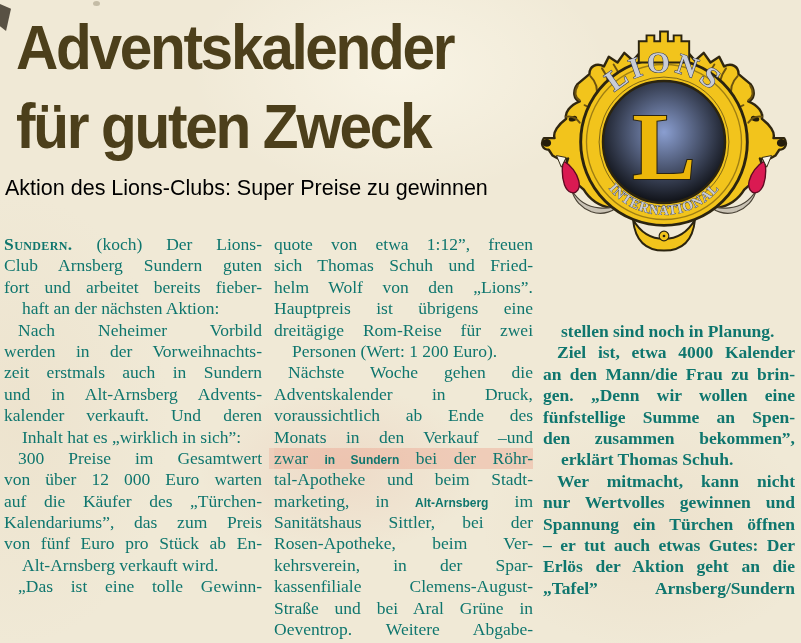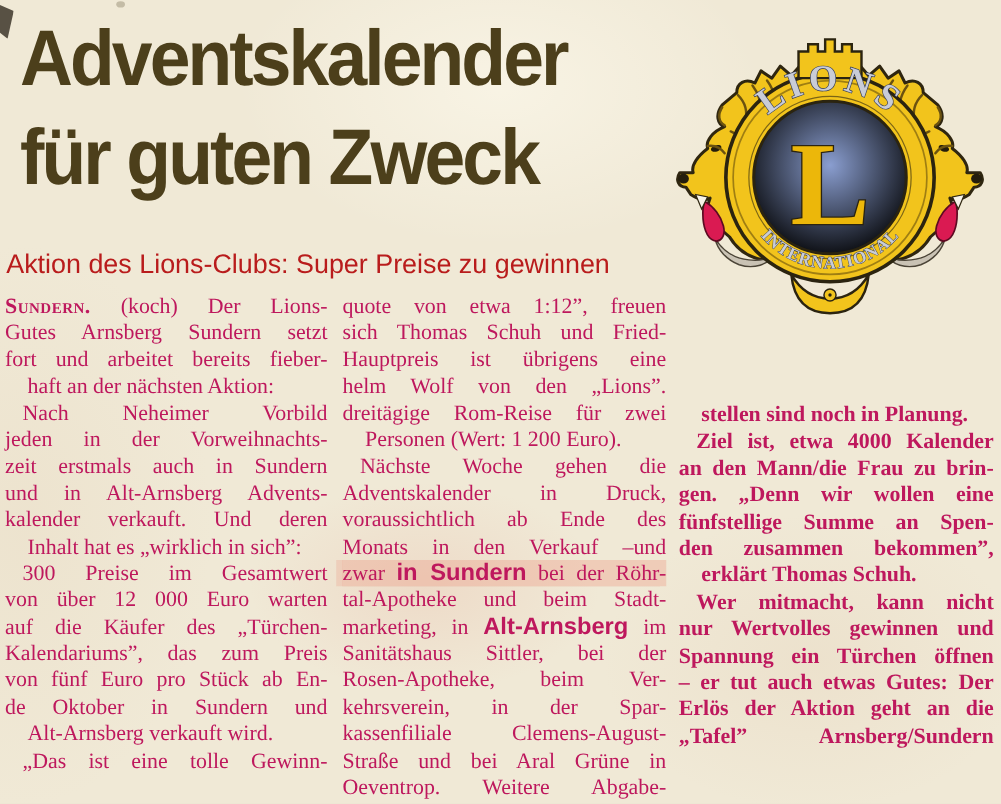--- a/index.html
+++ b/index.html
@@ -13,32 +13,32 @@
       radial-gradient(240px 170px at 650px 530px, rgba(214,178,146,.14), transparent 70%),
       radial-gradient(200px 300px at 20px 420px, rgba(222,200,170,.18), transparent 75%);}
   .corner-mark{position:absolute;left:0;top:4px;width:11px;height:27px;background:#3d362a;
     clip-path:polygon(0 0,100% 18%,55% 100%,0 82%);opacity:.85;}
   .speck{position:absolute;left:93px;top:1px;width:7px;height:5px;background:#b9b09a;border-radius:50%;opacity:.8;}
 
   .headline{position:absolute;left:16px;top:8px;margin:0;
     font-family:"Liberation Sans",sans-serif;font-weight:700;font-size:63px;line-height:79px;
     letter-spacing:-2.5px;color:#4c3f1b;transform:scaleX(.93);transform-origin:0 0;white-space:nowrap;}
   .headline span{display:block;}
-  .subhead{position:absolute;left:5px;top:199px;font-family:"Liberation Sans",sans-serif;
-    font-size:21.5px;color:#b91c1c;white-space:nowrap;}
+  .subhead{position:absolute;left:5px;top:176px;font-family:"Liberation Sans",sans-serif;
+    font-size:21.5px;color:#000000;white-space:nowrap;}
 
-  .col{position:absolute;font-size:17.5px;line-height:21.4px;color:#be185d;}
+  .col{position:absolute;font-size:17.5px;line-height:21.4px;color:#0f766e;}
   .col1{left:4px;top:234px;width:258px;}
   .col2{left:274px;top:234px;width:259px;}
   .col3{left:543px;top:321px;width:252px;font-weight:bold;}
   .line{height:21.4px;text-align:justify;text-align-last:justify;}
   .line.end{text-align-last:left;margin-left:18px;}
   .line.indent{text-indent:14px;}
   .line.hl{background:rgba(236,158,138,.38);box-shadow:-5px 0 0 rgba(236,158,138,.30);}
-  .seg-bold{font-family:"Liberation Sans",sans-serif;font-weight:700;font-size:19px;}
+  .seg-bold{font-family:"Liberation Sans",sans-serif;font-weight:700;font-size:12px;}
   .seg-lead{font-weight:700;font-variant:small-caps;letter-spacing:.4px;}
 
   .logo{position:absolute;left:540px;top:16px;width:248px;height:252px;}
   .logo svg{width:100%;height:100%;}
 </style>
 </head>
 <body>
 
 <div class="page">
   <div class="corner-mark"></div>
@@ -105,43 +105,42 @@
         <textPath href="#topArc" startOffset="50%" text-anchor="middle">LIONS</textPath>
       </text>
       <text font-family="Liberation Serif, serif" font-weight="bold" font-size="14.2" fill="#c9ccd6" stroke="#323a58" stroke-width="0.7" paint-order="stroke" letter-spacing="0.8">
         <textPath href="#botArc" startOffset="50%" text-anchor="middle">INTERNATIONAL</textPath>
       </text>
     </svg>
   </div>
 
   <div class="col col1">
       <div class="line"><span class="seg-lead">Sundern.</span><span class="seg-plain"> (koch) Der Lions-</span></div>
-      <div class="line"><span class="seg-plain">Gutes Arnsberg Sundern setzt</span></div>
+      <div class="line"><span class="seg-plain">Club Arnsberg Sundern guten</span></div>
       <div class="line"><span class="seg-plain">fort und arbeitet bereits fieber-</span></div>
       <div class="line end"><span class="seg-plain">haft an der nächsten Aktion:</span></div>
       <div class="line indent"><span class="seg-plain">Nach Neheimer Vorbild</span></div>
-      <div class="line"><span class="seg-plain">jeden in der Vorweihnachts-</span></div>
+      <div class="line"><span class="seg-plain">werden in der Vorweihnachts-</span></div>
       <div class="line"><span class="seg-plain">zeit erstmals auch in Sundern</span></div>
       <div class="line"><span class="seg-plain">und in Alt-Arnsberg Advents-</span></div>
       <div class="line"><span class="seg-plain">kalender verkauft. Und deren</span></div>
       <div class="line end"><span class="seg-plain">Inhalt hat es „wirklich in sich”:</span></div>
       <div class="line indent"><span class="seg-plain">300 Preise im Gesamtwert</span></div>
       <div class="line"><span class="seg-plain">von über 12 000 Euro warten</span></div>
       <div class="line"><span class="seg-plain">auf die Käufer des „Türchen-</span></div>
       <div class="line"><span class="seg-plain">Kalendariums”, das zum Preis</span></div>
       <div class="line"><span class="seg-plain">von fünf Euro pro Stück ab En-</span></div>
-      <div class="line"><span class="seg-plain">de Oktober in Sundern und</span></div>
       <div class="line end"><span class="seg-plain">Alt-Arnsberg verkauft wird.</span></div>
       <div class="line indent"><span class="seg-plain">„Das ist eine tolle Gewinn-</span></div>
     </div>
   <div class="col col2">
       <div class="line"><span class="seg-plain">quote von etwa 1:12”, freuen</span></div>
       <div class="line"><span class="seg-plain">sich Thomas Schuh und Fried-</span></div>
+      <div class="line"><span class="seg-plain">helm Wolf von den „Lions”.</span></div>
       <div class="line"><span class="seg-plain">Hauptpreis ist übrigens eine</span></div>
-      <div class="line"><span class="seg-plain">helm Wolf von den „Lions”.</span></div>
       <div class="line"><span class="seg-plain">dreitägige Rom-Reise für zwei</span></div>
       <div class="line end"><span class="seg-plain">Personen (Wert: 1 200 Euro).</span></div>
       <div class="line indent"><span class="seg-plain">Nächste Woche gehen die</span></div>
       <div class="line"><span class="seg-plain">Adventskalender in Druck,</span></div>
       <div class="line"><span class="seg-plain">voraussichtlich ab Ende des</span></div>
       <div class="line"><span class="seg-plain">Monats in den Verkauf –und</span></div>
       <div class="line hl"><span class="seg-plain">zwar </span><span class="seg-bold">in Sundern</span><span class="seg-plain"> bei der Röhr-</span></div>
       <div class="line"><span class="seg-plain">tal-Apotheke und beim Stadt-</span></div>
       <div class="line"><span class="seg-plain">marketing, in </span><span class="seg-bold">Alt-Arnsberg</span><span class="seg-plain"> im</span></div>
       <div class="line"><span class="seg-plain">Sanitätshaus Sittler, bei der</span></div>

